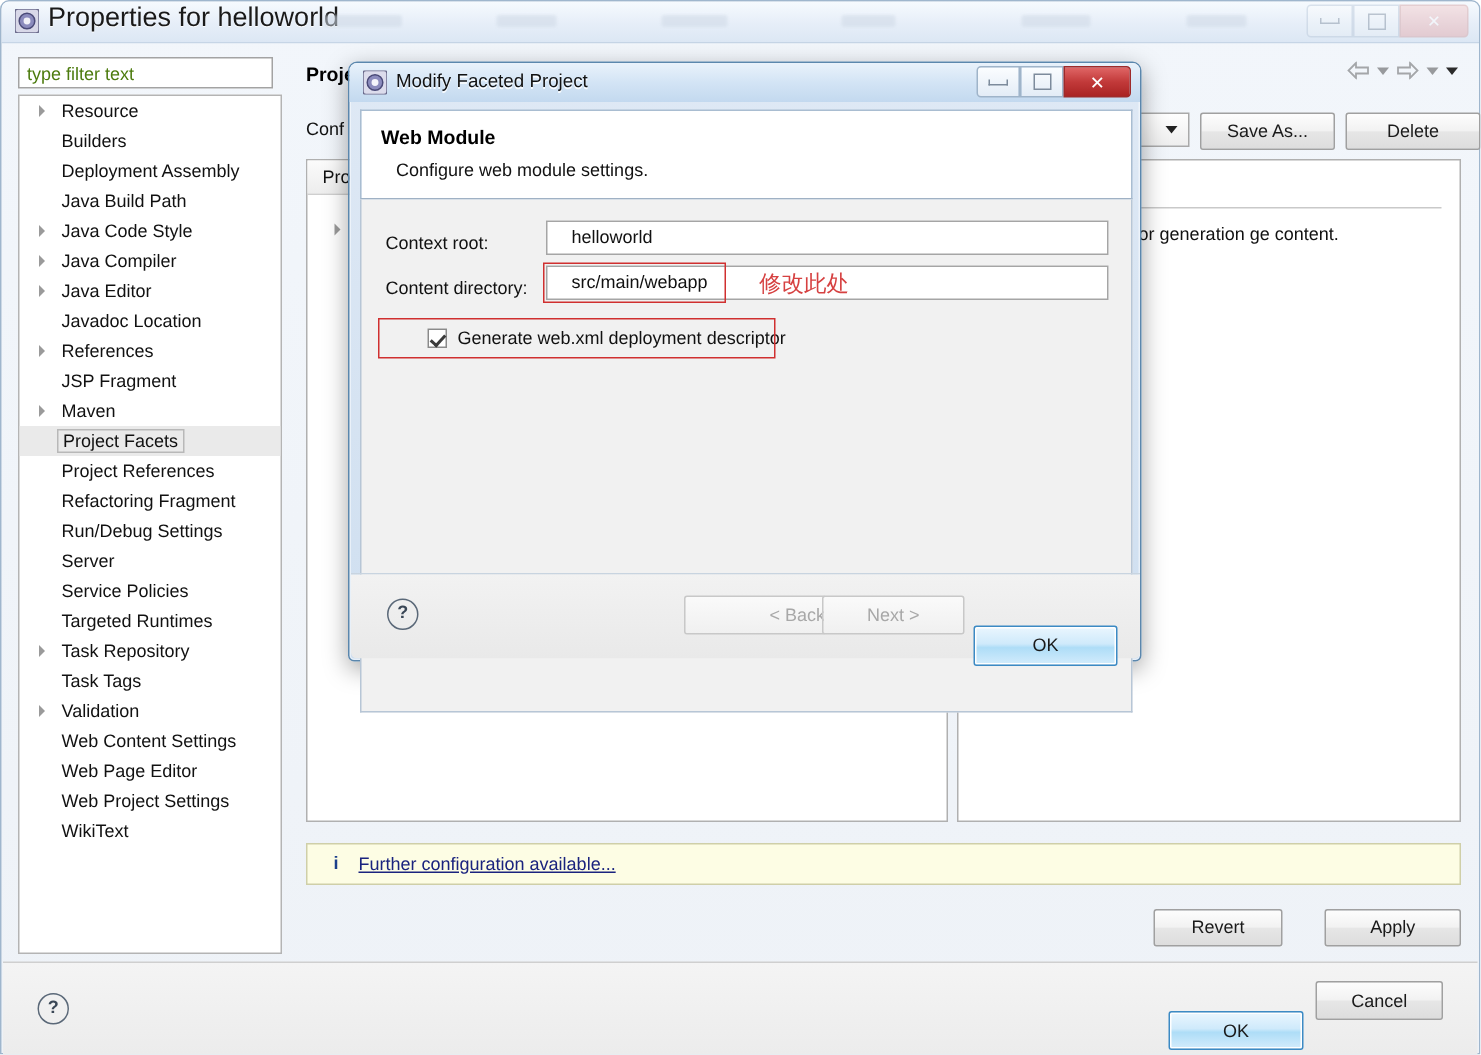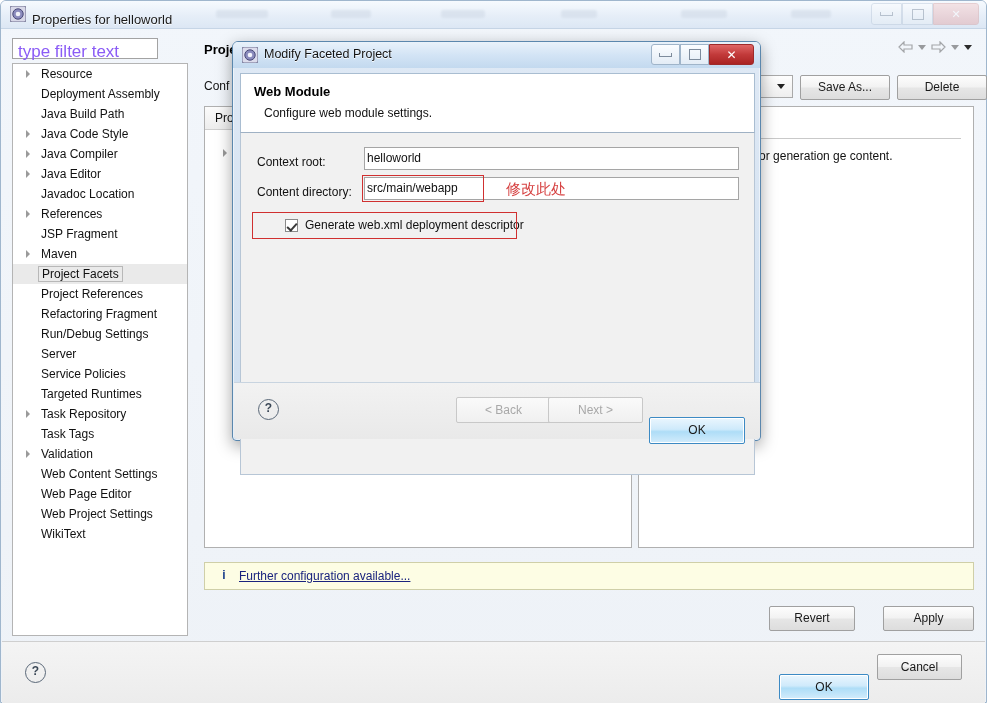--- a/index.html
+++ b/index.html
@@ -25,22 +25,22 @@
   .titlebar {
     position: absolute; left: 0; top: 0; right: 0; height: 27px;
     background: linear-gradient(180deg,#f6fafe 0%, #e6eef8 55%, #dce7f4 100%);
     border-radius: 5px 5px 0 0;
     border-bottom: 1px solid #c6d5e6;
   }
   .title-icon {
     position: absolute; left: 9px; top: 5px; width: 16px; height: 16px;
   }
   .title-text {
-    position: absolute; left: 31px; top: 11px;
-    font-size: 13px; color: #1a1a1a;
+    position: absolute; left: 31px; top: 0;
+    font-size: 18px; color: #1a1a1a;
     text-shadow: 0 1px 0 rgba(255,255,255,.9);
     white-space: nowrap;
   }
   
   .ghost {
     position: absolute; top: 9px; height: 8px;
     background: #cfd9e6; opacity: .55; border-radius: 2px;
     filter: blur(1.1px);
   }
   .win-btns { position: absolute; right: 7px; top: 2px; display: flex; }
@@ -56,23 +56,23 @@
   .wb.close {
     width: 44px; border-radius: 0 3px 3px 0;
     background: linear-gradient(180deg,#f3c9c9 0%, #e7a7a7 100%);
     border-color: #d49d9d; color:#fff; font-weight: bold;
   }
   .glyph-min { display:block; width:11px; height:3px; border:1px solid #7d8b9c; border-top:none; }
   .glyph-max { display:block; width:10px; height:9px; border:1px solid #7d8b9c; }
 
   
   .filter-box {
-    position: absolute; left: 11px; top: 37px; width: 146px; height: 21px;
+    position: absolute; left: 11px; top: 37px; width: 170px; height: 21px;
     border: 1px solid #a3a3a3; background: #fff; box-sizing: border-box;
-    padding: 3px 5px; font-size: 17px; color: #8b5cf6;
+    padding: 3px 5px; font-size: 12px; color: #4d7c0f;
   }
   .tree {
     position: absolute; left: 11px; top: 62px; width: 176px; height: 573px;
     background: #fff; border: 1px solid #b4b4b4; box-sizing: border-box;
     overflow: hidden;
   }
   .tree-item {
     position: relative; height: 20px; line-height: 20px;
     padding-left: 28px; font-size: 12px; white-space: nowrap; color: #111;
   }
@@ -223,21 +223,21 @@
   }
   .modal-head-title { position:absolute; left: 13px; top: 10px; font-size: 13px; font-weight: bold; color:#000; }
   .modal-head-sub { position:absolute; left: 23px; top: 32px; font-size: 12px; color:#111; }
   .modal-body {
     position: absolute; left: 7px; top: 91px; width: 515px; height: 342px;
     background: #f1f1f1; border: 1px solid #b7c6d6; border-top: none; box-sizing: border-box;
   }
   .field-label { position: absolute; font-size: 12px; color:#111; }
   .field-input {
     position: absolute; border: 1px solid #a5a5a5; background: #fff;
-    box-sizing: border-box; padding: 3px 2px; font-size: 12px; color:#111;
+    box-sizing: border-box; padding: 3px 16px; font-size: 12px; color:#111;
   }
   .redbox {
     position: absolute; border: 1px solid #d03030; box-sizing: border-box;
     pointer-events: none;
   }
   .cjk-note {
     position: absolute; font-size: 15px; color: #d64141;
     font-family: "DejaVu Sans", sans-serif;
   }
   .chk-row { position: absolute; display: flex; align-items: center; padding-left: 28px; }
@@ -251,21 +251,21 @@
     border-width: 0 2px 2px 0; transform: rotate(42deg);
   }
   .chk-label { margin-left: 7px; font-size: 12px; color:#111; }
 
   .modal-footer {
     position: absolute; left: 1px; bottom: 1px; width: 526px; height: 56px;
     background: linear-gradient(180deg,#f2f2f2,#e9e9e9);
     border-top: 1px solid #c8d4e0;
     border-radius: 0 0 4px 4px;
   }
-  .mbtn-back { position: absolute; left: 222px; top: 14px; width: 95px; height: 26px; line-height: 24px; }
+  .mbtn-back { position: absolute; left: 222px; top: 14px; width: 95px; height: 26px; line-height: 24px; text-align: right; }
   .mbtn-next { position: absolute; left: 314px; top: 14px; width: 95px; height: 26px; line-height: 24px; }
   .mbtn-ok   { position: absolute; left: 415px; top: 14px; width: 96px; height: 27px; line-height: 25px; }
 </style>
 </head>
 <body>
 
 <div id="root">
   <div class="win">
 
     <div class="titlebar">
@@ -293,20 +293,21 @@
             <i class="glyph-max"></i>
           </div>
         <div class="wb close inactive">✕</div>
       </div>
     </div>
 
     <div class="filter-box">type filter text</div>
 
     <div class="tree" id="tree-host">
         <div class="tree-item"><span class="arrow"></span><span class="lbl">Resource</span></div>
+        <div class="tree-item"><span class="lbl">Builders</span></div>
         <div class="tree-item"><span class="lbl">Deployment Assembly</span></div>
         <div class="tree-item"><span class="lbl">Java Build Path</span></div>
         <div class="tree-item"><span class="arrow"></span><span class="lbl">Java Code Style</span></div>
         <div class="tree-item"><span class="arrow"></span><span class="lbl">Java Compiler</span></div>
         <div class="tree-item"><span class="arrow"></span><span class="lbl">Java Editor</span></div>
         <div class="tree-item"><span class="lbl">Javadoc Location</span></div>
         <div class="tree-item"><span class="arrow"></span><span class="lbl">References</span></div>
         <div class="tree-item"><span class="lbl">JSP Fragment</span></div>
         <div class="tree-item"><span class="arrow"></span><span class="lbl">Maven</span></div>
         <div class="tree-item sel"><span class="lbl">Project Facets</span></div>

